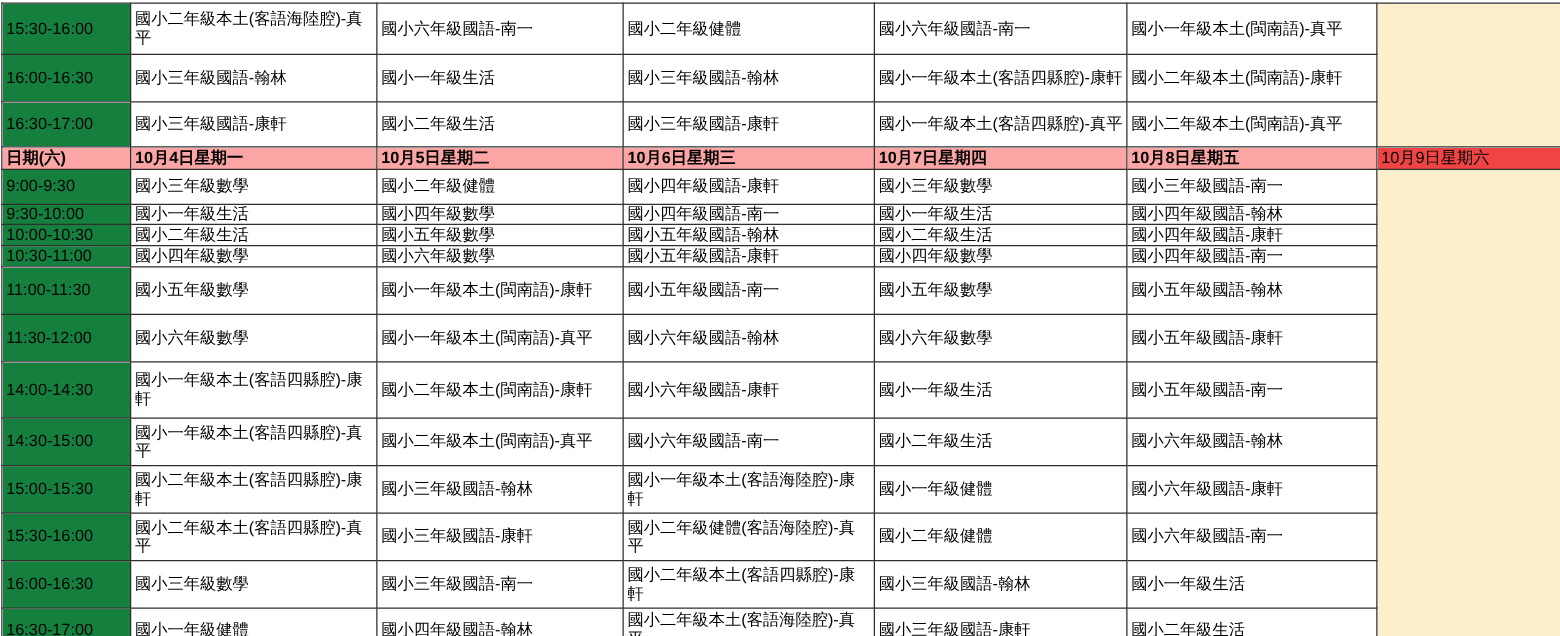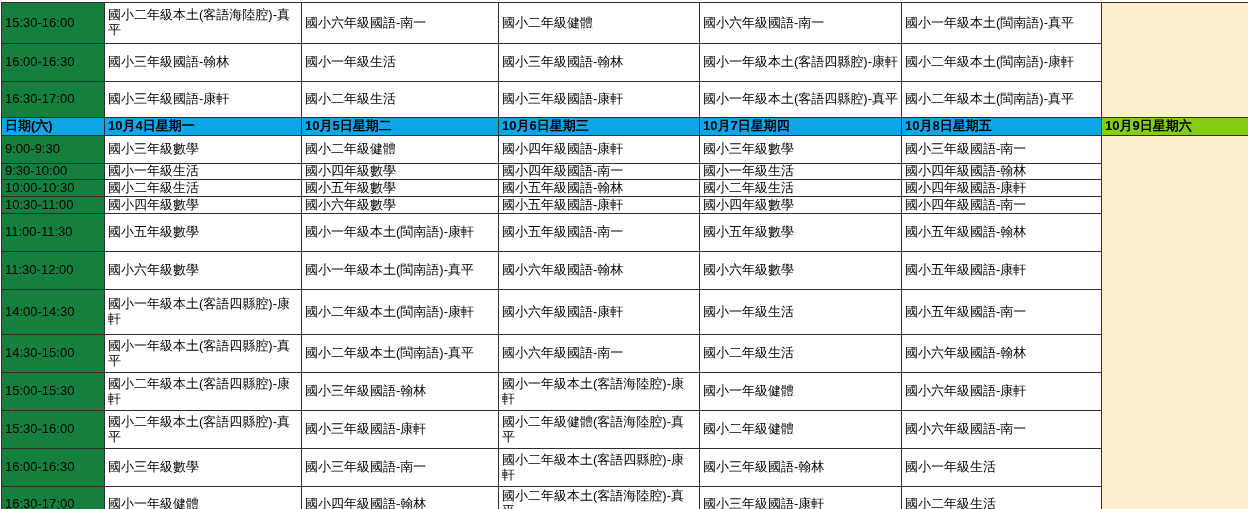--- a/index.html
+++ b/index.html
@@ -22,30 +22,30 @@
     vertical-align:middle;
     overflow:hidden;
     word-break:break-all;
     background:#ffffff;
   }
   td.time{
     background:#15803d;
     white-space:nowrap;
   }
   td.hdr{
-    background:#0ea5e9;
+    background:#fca5a5;
     font-weight:bold;
     white-space:nowrap;
   }
   td.sat{
     background:#fbf0cb;
   }
   td.sat-hdr{
-    background:#84cc16;
-    font-weight:bold;
+    background:#ef4444;
+    font-weight:normal;
     white-space:nowrap;
   }
 </style>
 </head>
 <body>
 
 <div class="sheet">
   <table>
     <colgroup>
       <col style="width:103px">

